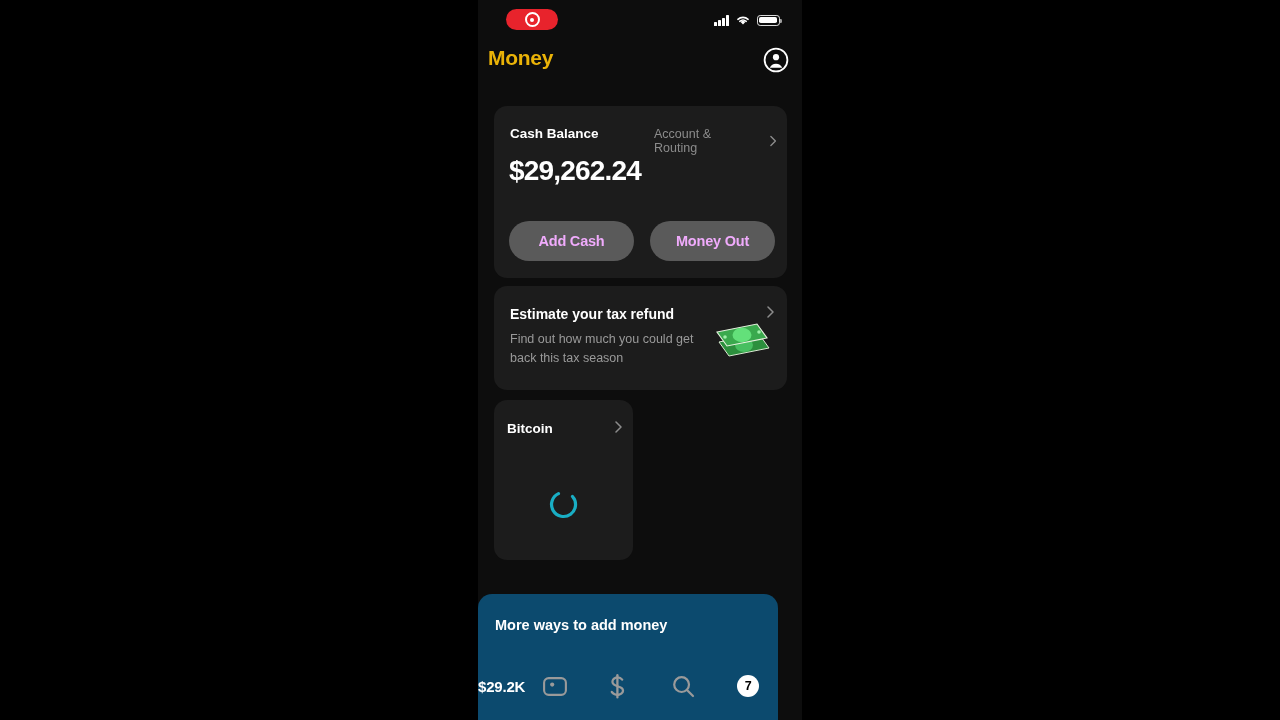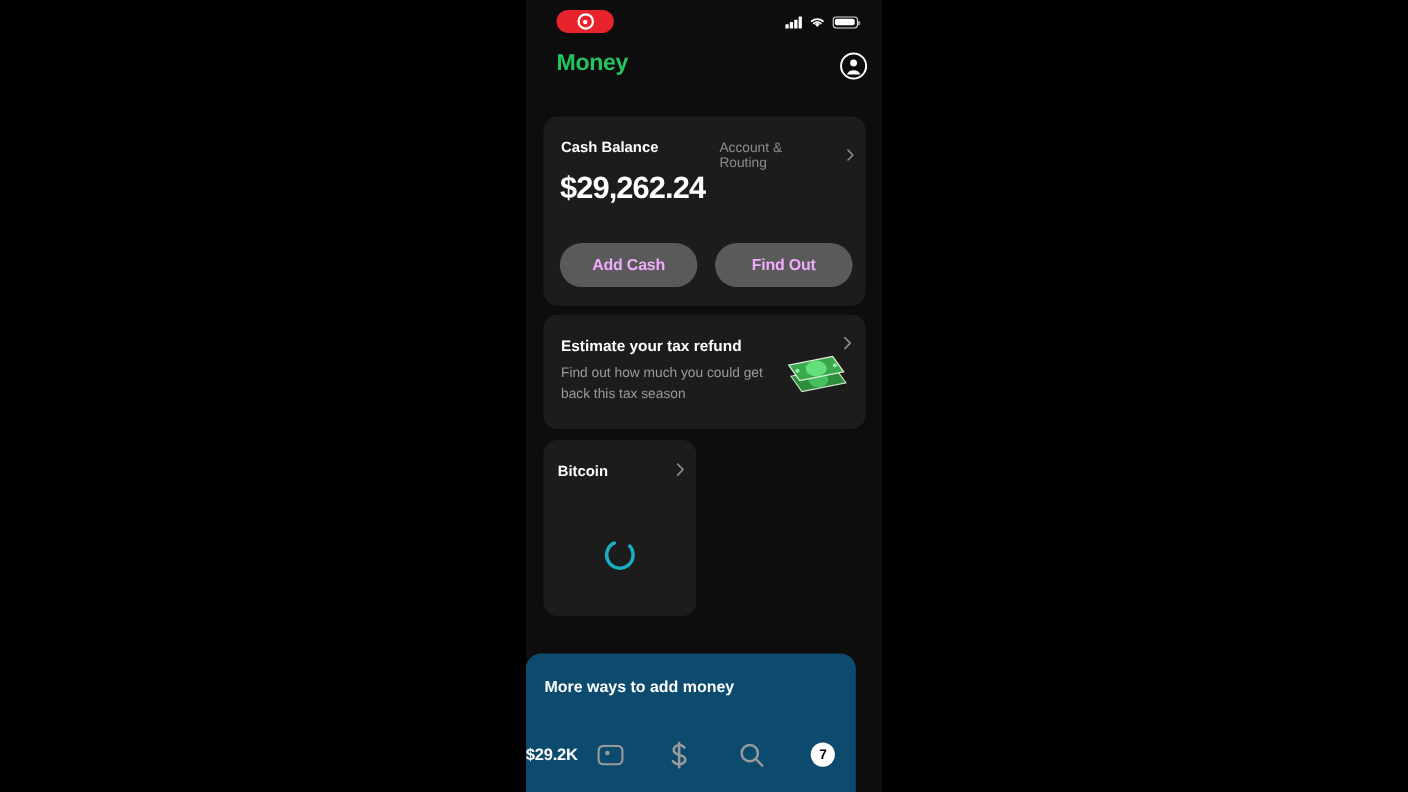--- a/index.html
+++ b/index.html
@@ -108,24 +108,24 @@
 
   
   .header {
     position: absolute;
     left: 0; top: 44px;
     width: 324px;
     height: 48px;
   }
   .page-title {
     position: absolute;
-    left: 28px; top: 2px;
+    left: 10px; top: 2px;
     font-size: 21px;
     font-weight: bold;
-    color: #22c55e;
+    color: #eab308;
     letter-spacing: -0.3px;
   }
   .avatar-btn {
     position: absolute;
     right: 13px; top: 3px;
     width: 26px; height: 26px;
     cursor: pointer;
   }
 
   
@@ -361,21 +361,21 @@
       <div class="cb-label">Cash Balance</div>
       <div class="cb-routing">
         <span>Account &amp; Routing</span>
         <svg width="7" height="12" viewBox="0 0 7 12">
           <path d="M1 1 L6 6 L1 11" fill="none" stroke="#8c8c8c" stroke-width="1.5" stroke-linecap="round" stroke-linejoin="round"></path>
         </svg>
       </div>
       <div class="cb-amount">$29,262.24</div>
       <div class="cb-actions">
         <button class="pill-btn">Add Cash</button>
-        <button class="pill-btn">Find Out</button>
+        <button class="pill-btn">Money Out</button>
       </div>
     </div>
 
     <div class="card card-tax">
       <div class="tax-title">Estimate your tax refund</div>
       <div class="tax-sub">Find out how much you could get back this tax season</div>
       <svg class="tax-chev" width="7" height="12" viewBox="0 0 7 12">
         <path d="M1 1 L6 6 L1 11" fill="none" stroke="#8c8c8c" stroke-width="1.5" stroke-linecap="round" stroke-linejoin="round"></path>
       </svg>
       <svg class="money-emoji" viewBox="0 0 58 44">

